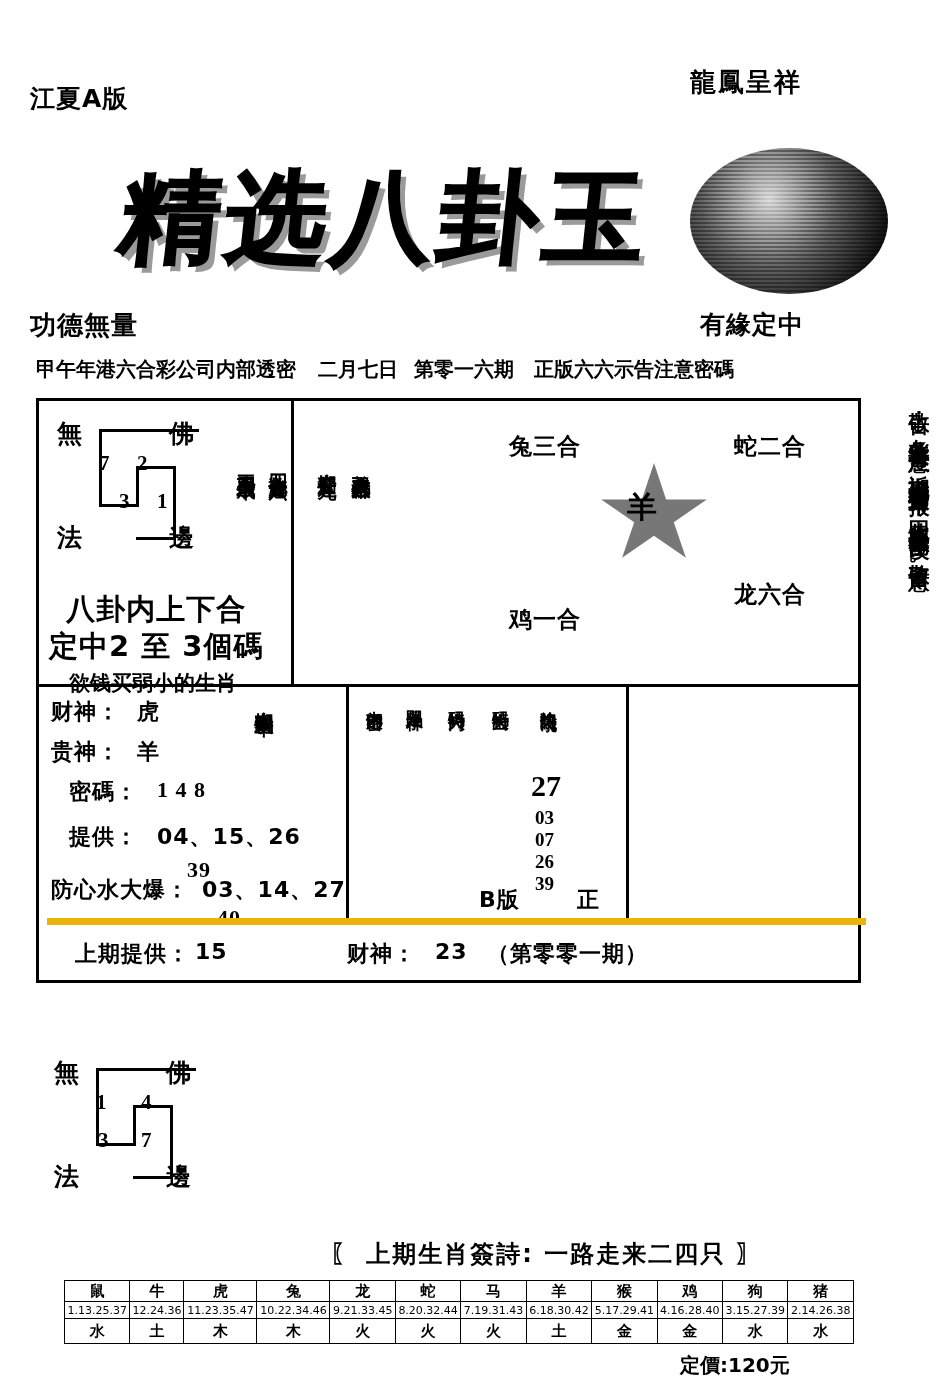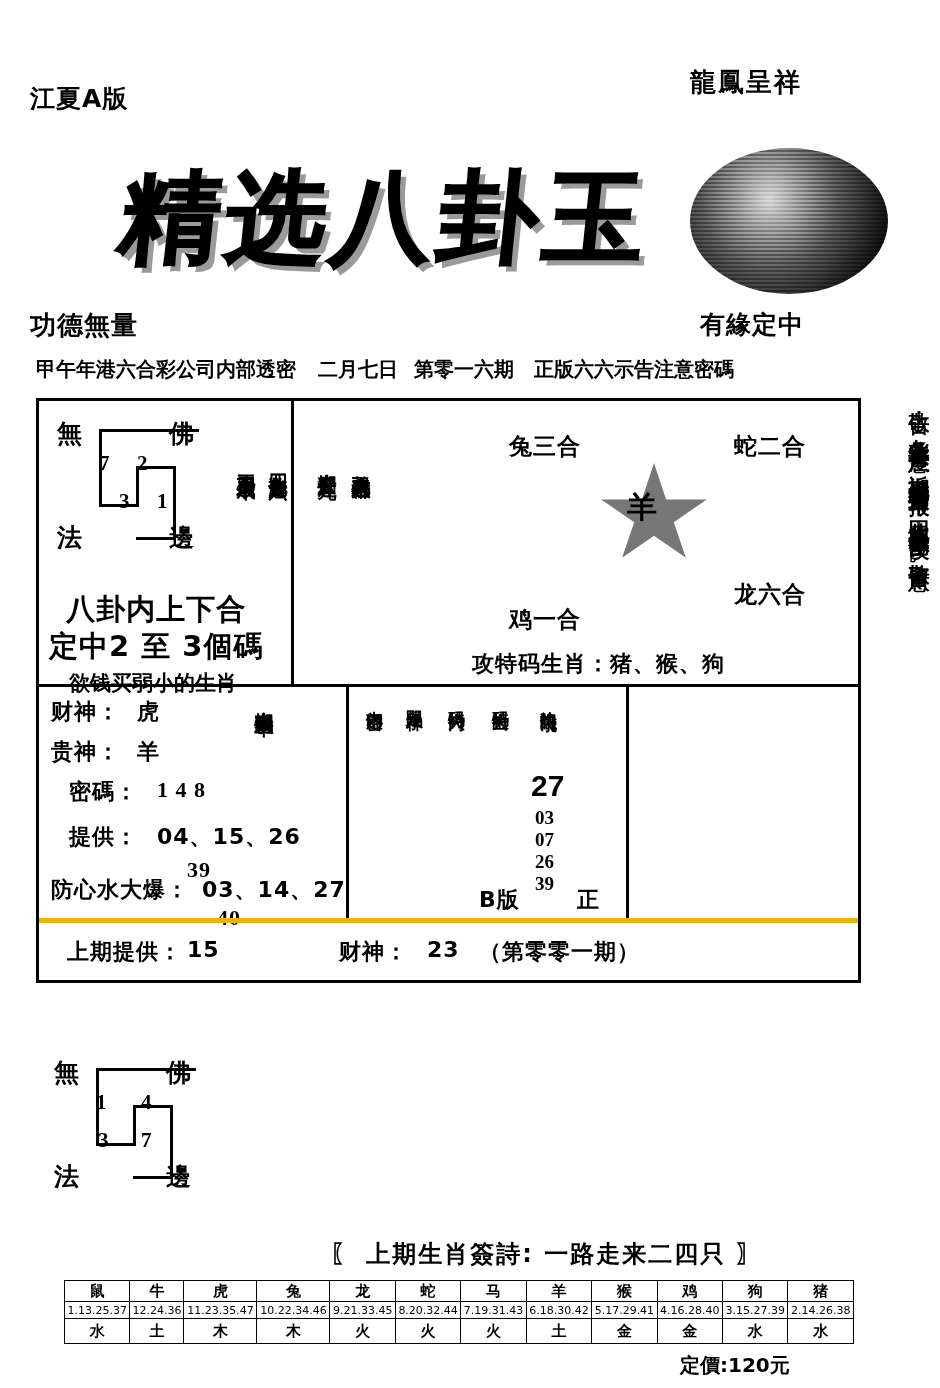--- a/index.html
+++ b/index.html
@@ -146,21 +146,21 @@
   
   .row2{position:absolute;left:0;top:283px;width:100%;height:234px;border-top:3px solid #000;box-sizing:border-box;}
   .r2-a{position:absolute;left:0;top:0;width:310px;height:100%;border-right:3px solid #000;box-sizing:border-box;}
   .r2-b{position:absolute;left:310px;top:0;width:280px;height:100%;border-right:3px solid #000;box-sizing:border-box;}
   .r2-c{position:absolute;left:590px;top:0;right:0;height:100%;}
 
   .kv{position:absolute;font-size:22px;font-weight:bold;font-family:"DejaVu Sans",sans-serif;letter-spacing:1px;}
   .kv-num{font-family:"Liberation Serif",serif;}
 
   
-  .row3{position:absolute;left:0;top:517px;width:100%;height:63px;border-top:5px solid #eab308;box-sizing:border-box;}
+  .row3{position:absolute;left:8px;top:517px;width:100%;height:63px;border-top:7px solid #eab308;box-sizing:border-box;}
   .r3-item{position:absolute;font-size:22px;font-weight:bold;font-family:"DejaVu Sans",sans-serif;letter-spacing:1px;}
   .highlight{
     position:absolute;left:610px;top:12px;
     background:#9a9a9a;padding:3px 8px;
     font-size:24px;font-weight:bold;font-family:"DejaVu Sans",sans-serif;letter-spacing:1px;
   }
 
   
   .bagua2-wrap{position:absolute;left:36px;top:1040px;width:240px;height:160px;}
   .bg2-text{
@@ -264,21 +264,20 @@
 
         <div class="he" style="left:215px;top:30px;">兔三合</div>
         <div class="he" style="left:440px;top:30px;">蛇二合</div>
 
         <div class="star"></div>
         <div class="star-ch">羊</div>
 
         <div class="he" style="left:215px;top:178px;margin-top:25px;">鸡一合</div>
         <div class="he" style="left:440px;top:178px;">龙六合</div>
 
-        <div class="attack">攻特码生肖：猪、猴、狗</div>
       </div>
     </div>
 
     <div class="row2">
 
       <div class="r2-a">
         <div class="kv" style="left:12px;top:10px;">财神：</div>
         <div class="kv" style="left:98px;top:10px;">虎</div>
 
         <div class="kv" style="left:12px;top:50px;">贵神：</div>
@@ -298,21 +297,21 @@
         <div class="v-col" style="left:214px;top:10px;height:130px;">今期特码双单</div>
       </div>
 
       <div class="r2-b">
         <div class="v-col" style="left:14px;top:10px;height:80px;font-size:17px;">内部透密</div>
         <div class="v-col" style="left:54px;top:10px;height:80px;font-size:17px;">即是水神</div>
         <div class="v-col" style="left:96px;top:10px;height:80px;font-size:17px;">特码火门</div>
         <div class="v-col" style="left:140px;top:10px;height:80px;font-size:17px;">特码大出</div>
         <div class="v-col" style="left:188px;top:10px;height:100px;font-size:17px;">冷门热门吼</div>
 
-        <div style="position:absolute;left:182px;top:82px;font-size:30px;font-weight:bold;font-family:Liberation Sans, sans-serif;">27</div>
+        <div style="position:absolute;left:182px;top:82px;font-size:30px;font-weight:bold;font-family:Liberation Serif, serif;">27</div>
 
         <div style="position:absolute;left:186px;top:120px;font-size:19px;font-weight:bold;line-height:22px;font-family:'Liberation Serif',serif;">
           <div>03</div>
           <div>07</div>
           <div>26</div>
           <div>39</div>
         </div>
 
         <div class="kv" style="left:130px;top:198px;">B版</div>
         <div class="kv" style="left:228px;top:198px;">正</div>

